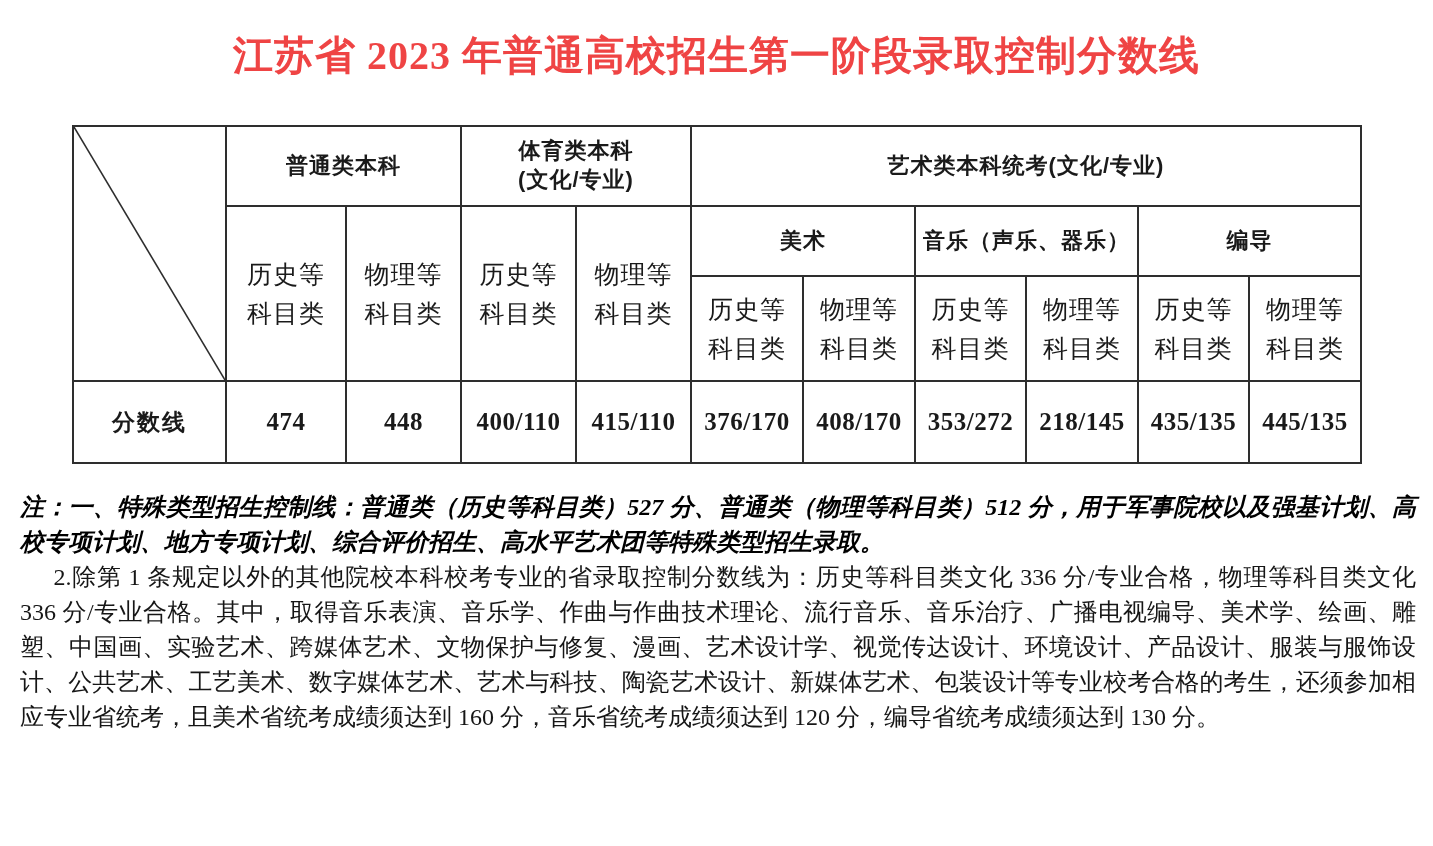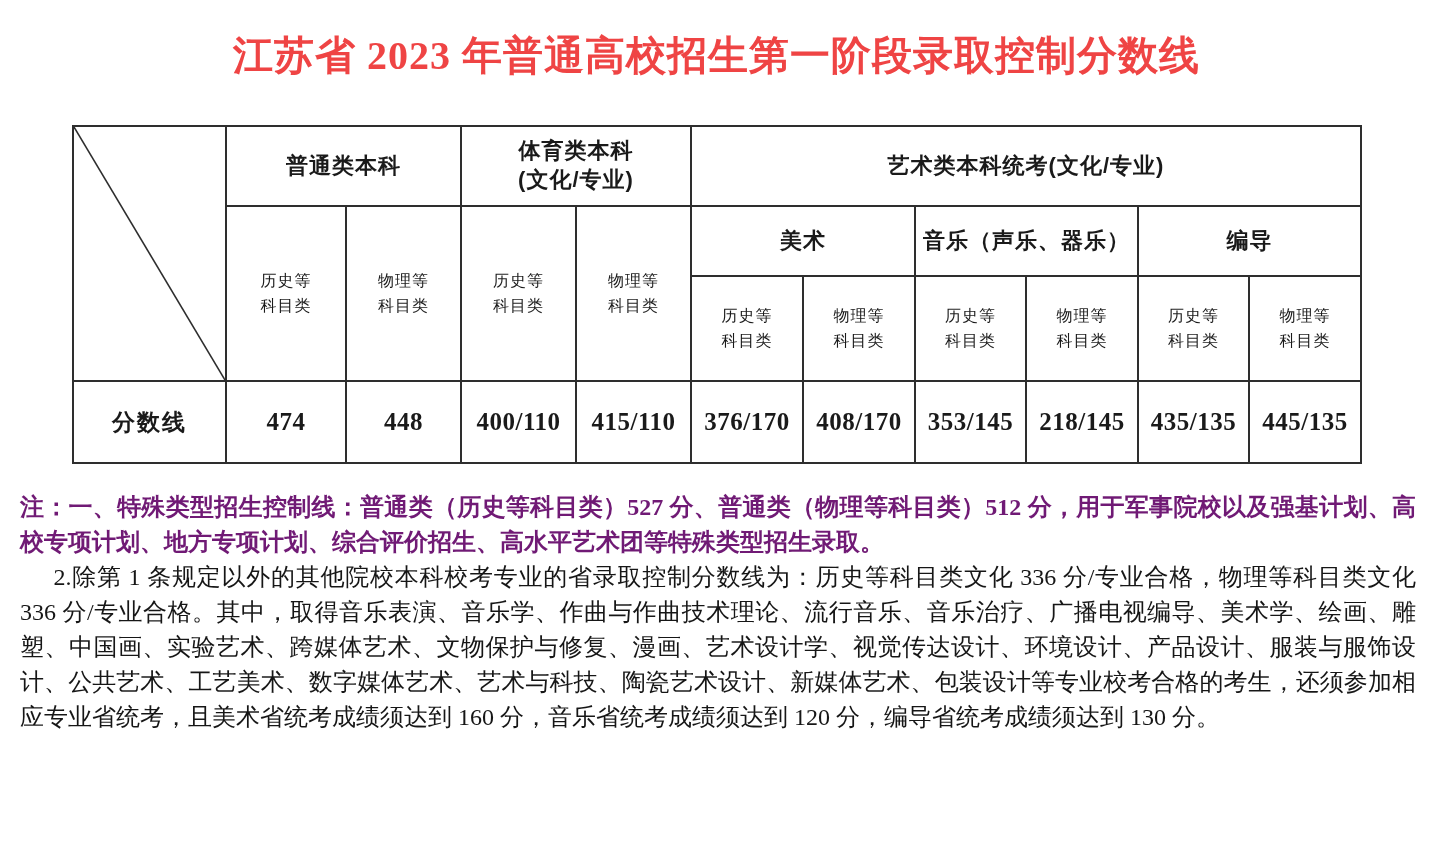--- a/index.html
+++ b/index.html
@@ -23,39 +23,39 @@
   .score-table td{
     border:2px solid #2e2e2e;
     text-align:center;vertical-align:middle;
     padding:0;color:#1a1a1a;
   }
   .row-a{height:80px;}
   .row-b{height:70px;}
   .row-c{height:105px;}
   .row-d{height:82px;}
   .group-hdr{font-size:22px;font-weight:600;letter-spacing:1px;line-height:1.3;}
-  .sub-hdr{font-size:16px;font-weight:500;letter-spacing:1px;line-height:1.55;}
+  .sub-hdr{font-size:25px;font-weight:500;letter-spacing:1px;line-height:1.55;}
   .corner-cell{position:relative;padding:0;}
   .corner-cell svg{position:absolute;left:0;top:0;width:100%;height:100%;display:block;}
   .score-label{
     font-size:23px;font-weight:bold;letter-spacing:2px;
     font-family:"Liberation Sans","DejaVu Sans",sans-serif;
     margin-left:27px;
   }
   .score-val{
     font-size:25px;font-weight:bold;letter-spacing:0.5px;
     font-family:"Liberation Serif","DejaVu Serif",serif;
   }
   .notes{
     position:absolute;left:20px;top:490px;width:1396px;
     font-size:24px;line-height:35px;text-align:justify;
     color:#161616;
   }
   .notes p{margin:0;padding:0;}
-  .n-bold{font-weight:bold;color:#701a75;}
+  .n-bold{font-weight:bold;color:#000000;font-style:italic;}
   .ind-lg{text-indent:2.3em;}
   .ind-sm{text-indent:1.4em;}
 </style>
 </head>
 <body>
 
 <div class="page">
 
   <h1 class="doc-title">江苏省 2023 年普通高校招生第一阶段录取控制分数线</h1>
 
@@ -135,21 +135,21 @@
       </td>
     </tr>
     <tr class="row-d">
       <td class="score-label">分数线</td>
       <td class="score-val">474</td>
       <td class="score-val">448</td>
       <td class="score-val">400/110</td>
       <td class="score-val">415/110</td>
       <td class="score-val">376/170</td>
       <td class="score-val">408/170</td>
-      <td class="score-val">353/145</td>
+      <td class="score-val">353/272</td>
       <td class="score-val">218/145</td>
       <td class="score-val">435/135</td>
       <td class="score-val">445/135</td>
     </tr>
   </tbody>
     </table>
 
   <div class="notes">
     <p class="n-bold">注：一、特殊类型招生控制线：普通类（历史等科目类）527 分、普通类（物理等科目类）512 分，用于军事院校以及强基计划、高校专项计划、地方专项计划、综合评价招生、高水平艺术团等特殊类型招生录取。</p>
     <p class="ind-sm">2.除第 1 条规定以外的其他院校本科校考专业的省录取控制分数线为：历史等科目类文化 336 分/专业合格，物理等科目类文化 336 分/专业合格。其中，取得音乐表演、音乐学、作曲与作曲技术理论、流行音乐、音乐治疗、广播电视编导、美术学、绘画、雕塑、中国画、实验艺术、跨媒体艺术、文物保护与修复、漫画、艺术设计学、视觉传达设计、环境设计、产品设计、服装与服饰设计、公共艺术、工艺美术、数字媒体艺术、艺术与科技、陶瓷艺术设计、新媒体艺术、包装设计等专业校考合格的考生，还须参加相应专业省统考，且美术省统考成绩须达到 160 分，音乐省统考成绩须达到 120 分，编导省统考成绩须达到 130 分。</p>

